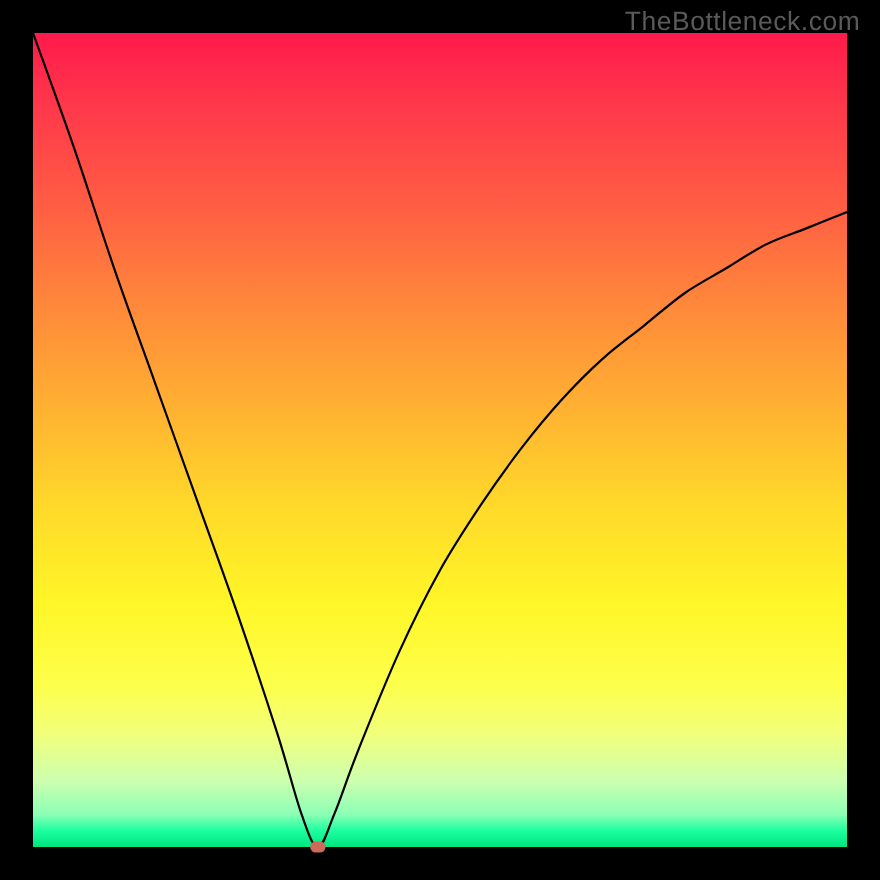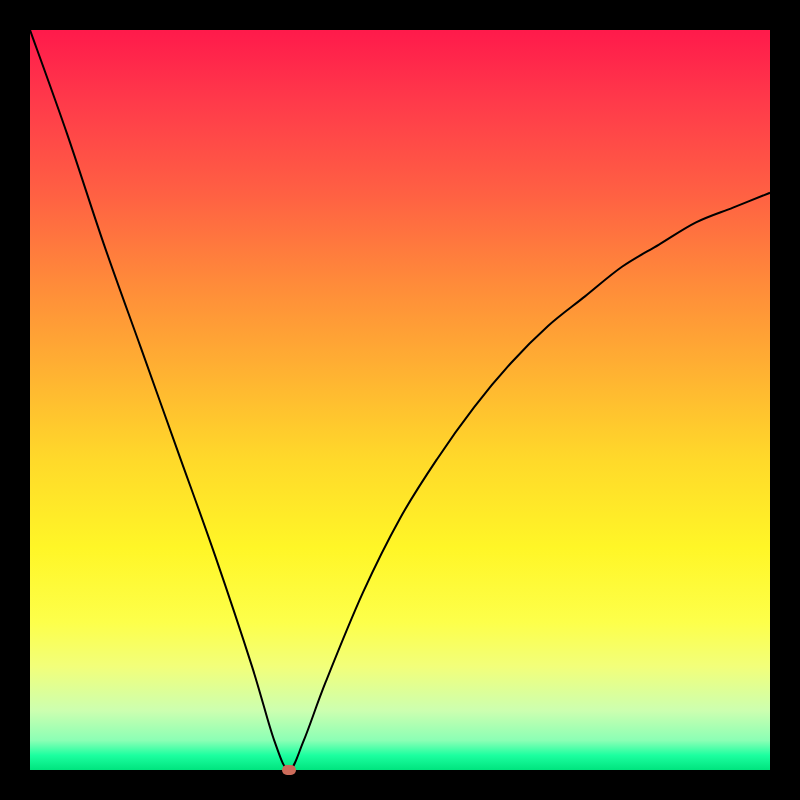--- a/index.html
+++ b/index.html
@@ -64,20 +64,21 @@
     width: 14px;
     height: 10px;
     border-radius: 5px;
     transform: translate(-50%, -50%);
   }
 </style>
 </head>
 <body>
 
 <div class="frame">
+  <div class="watermark">TheBottleneck.com</div>
   <div class="plot">
     <div class="gradient"></div>
     <svg class="svg-overlay" viewBox="0 0 740 740" preserveAspectRatio="none">
       <path class="curve" d="M 0.00 0.00 C 6.17 17.27, 24.67 67.83, 37.00 103.60 C 49.33 139.37, 61.67 178.83, 74.00 214.60 C 86.33 250.37, 98.67 283.67, 111.00 318.20 C 123.33 352.73, 135.67 387.27, 148.00 421.80 C 160.33 456.33, 172.67 489.63, 185.00 525.40 C 197.33 561.17, 212.13 605.57, 222.00 636.40 C 231.87 667.23, 238.03 693.13, 244.20 710.40 C 250.37 727.67, 254.07 740.00, 259.00 740.00 C 263.93 740.00, 267.63 725.20, 273.80 710.40 C 279.97 695.60, 286.13 675.87, 296.00 651.20 C 305.87 626.53, 320.67 589.53, 333.00 562.40 C 345.33 535.27, 357.67 510.60, 370.00 488.40 C 382.33 466.20, 394.67 447.70, 407.00 429.20 C 419.33 410.70, 431.67 393.43, 444.00 377.40 C 456.33 361.37, 468.67 346.57, 481.00 333.00 C 493.33 319.43, 505.67 307.10, 518.00 296.00 C 530.33 284.90, 542.67 276.27, 555.00 266.40 C 567.33 256.53, 579.67 245.43, 592.00 236.80 C 604.33 228.17, 616.67 222.00, 629.00 214.60 C 641.33 207.20, 653.67 198.57, 666.00 192.40 C 678.33 186.23, 690.67 182.53, 703.00 177.60 C 715.33 172.67, 733.83 165.27, 740.00 162.80"></path>
     </svg>
     <div class="marker" style="left:259.0px;top:740.0px;background:#cc6b5a;"></div>
   </div>
 </div>
 
 </body></html>

